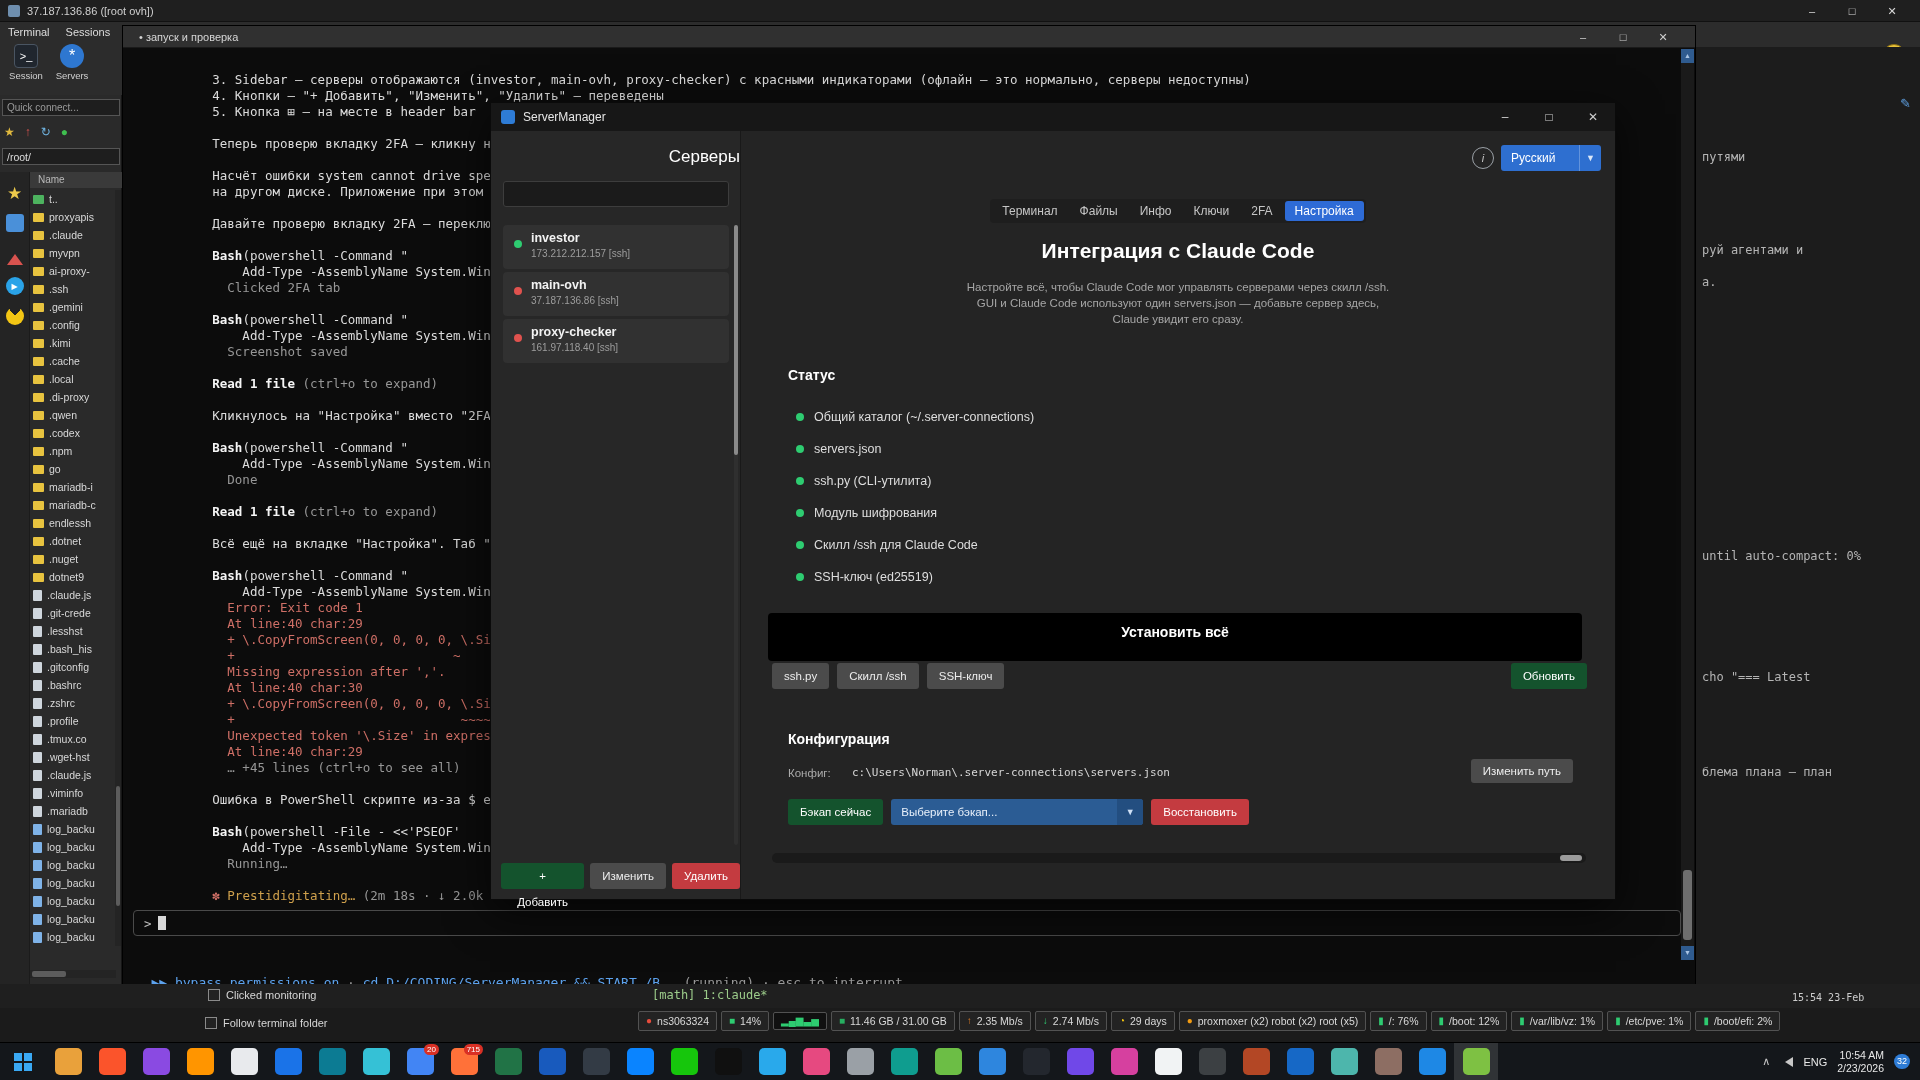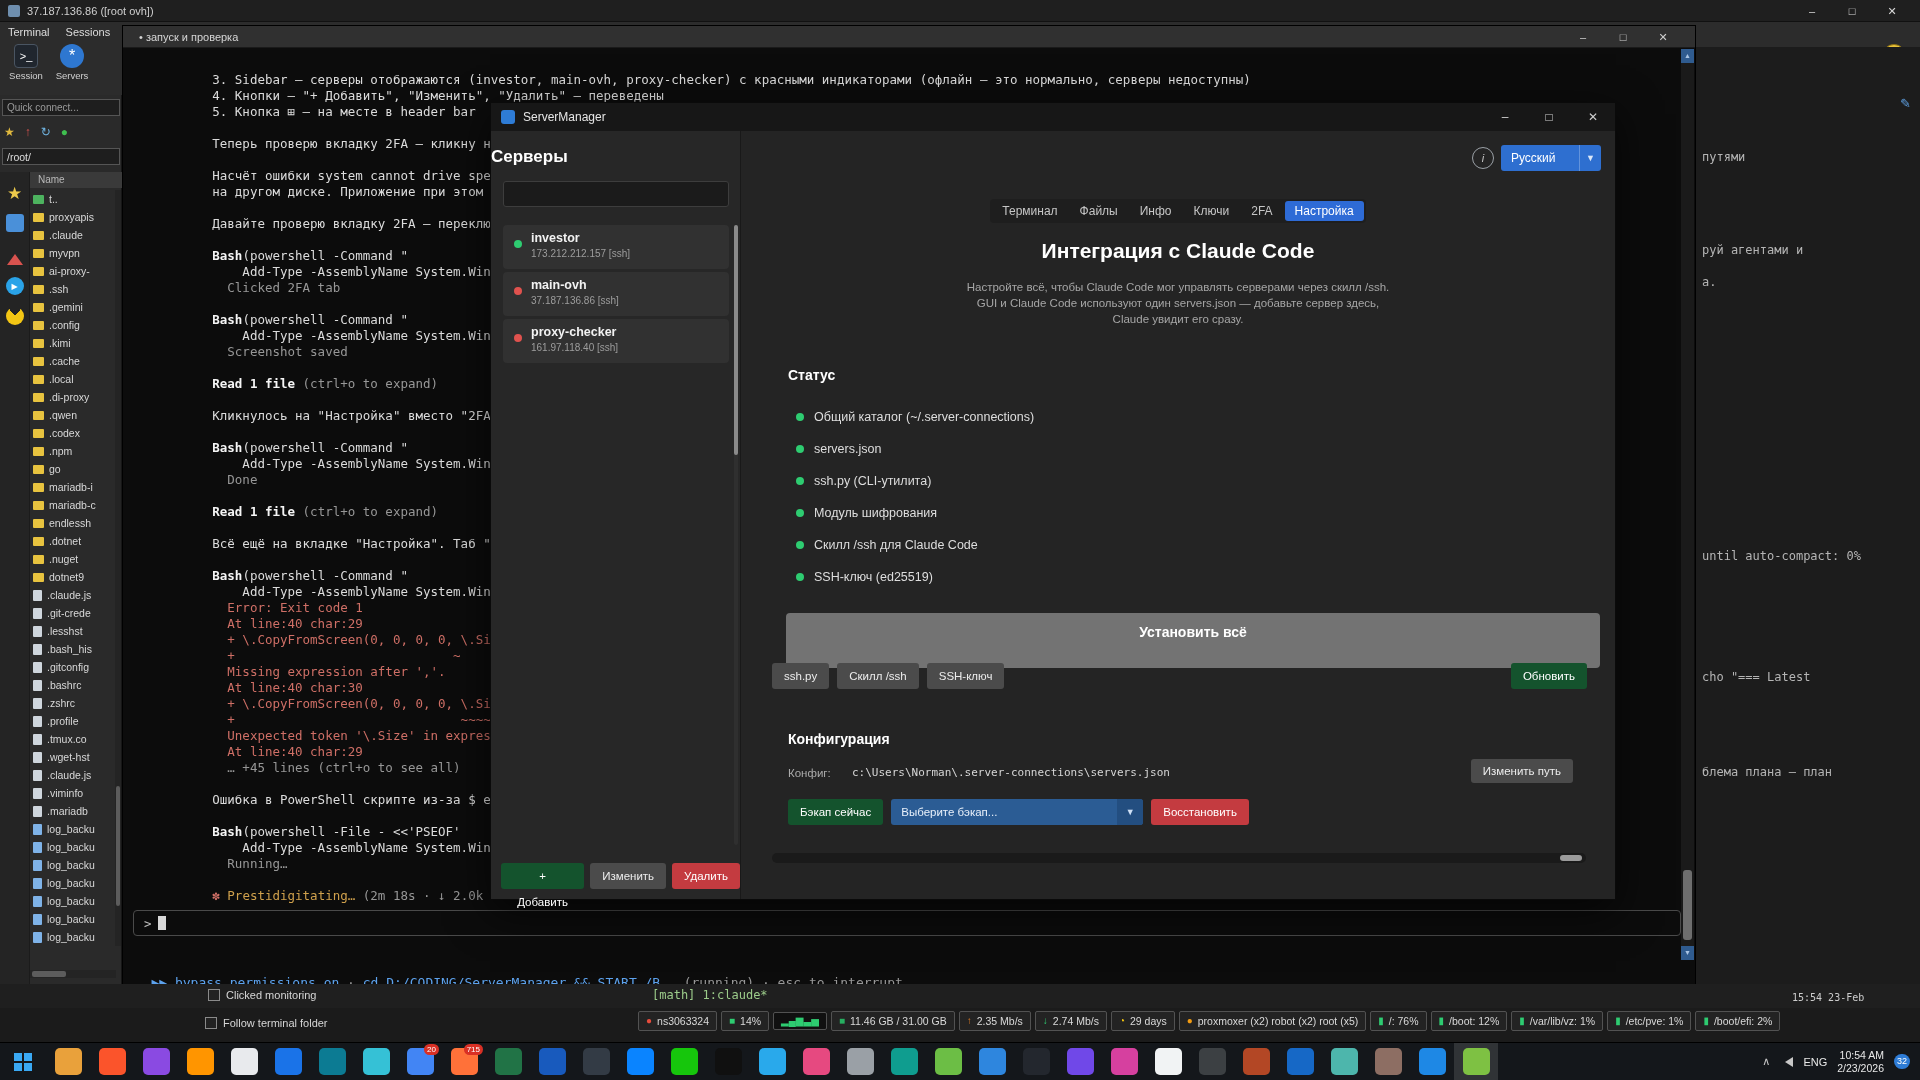--- a/index.html
+++ b/index.html
@@ -78,21 +78,21 @@
   .term-status span{font-family:"DejaVu Sans Mono","DejaVu Sans",monospace}
 
   
   .sm-win{left:490px;top:102px;width:1126px;height:798px;background:#242424;border:1px solid #0a0a0a;box-shadow:0 12px 40px rgba(0,0,0,.65);z-index:5}
   .sm-titlebar{position:absolute;left:0;top:0;right:0;height:28px;background:#171717;display:flex;align-items:center}
   .sm-titlebar .appico{width:14px;height:14px;background:#2e7cd6;border-radius:3px;margin:0 8px 0 10px}
   .sm-titlebar .ttl{font-size:12px;color:#e6e6e6}
   .sm-controls{margin-left:auto;display:flex}
   .sm-controls span{width:44px;text-align:center;font-size:12px;color:#d0d0d0;line-height:28px}
   .sm-sidebar{position:absolute;left:0;top:28px;width:250px;bottom:0;background:#272727;border-right:1px solid #191919}
-  .sm-sb-heading{position:absolute;left:0;top:16px;width:100%;text-align:left;font-size:17px;font-weight:bold;color:#fff}
+  .sm-sb-heading{position:absolute;left:0;top:16px;width:100%;text-align:right;font-size:17px;font-weight:normal;color:#fff}
   .sm-search{position:absolute;left:12px;top:50px;width:226px;height:26px;background:#1b1b1b;border:1px solid #3d3d3d;border-radius:3px;color:#ddd;font-size:12px;padding:0 8px}
   .sm-servers{position:absolute;left:12px;top:94px;width:226px;display:flex;flex-direction:column;gap:3px}
   .srv{position:relative;height:44px;background:#313131;border-radius:4px;padding:6px 8px 0 28px}
   .srv .dot{position:absolute;left:11px;top:15px;width:8px;height:8px;border-radius:50%}
   .srv.online .dot{background:#2ecc71}
   .srv.offline .dot{background:#e0524e}
   .srv .nm{font-size:12.5px;font-weight:600;color:#f2f2f2}
   .srv .ad{font-size:10px;color:#9d9d9d;margin-top:3px}
   .sm-sb-scroll{position:absolute;right:2px;top:94px;width:4px;height:620px;background:#2f2f2f;border-radius:2px}
   .sm-sb-scroll .thumb{position:absolute;left:0;top:0;width:4px;height:230px;background:#8a8a8a;border-radius:2px}
@@ -109,21 +109,21 @@
   .sm-tab{padding:3px 10px;font-size:12px;color:#c6c6c6;border-radius:3px}
   .sm-tab.active{background:#2e6bd6;color:#fff}
   .sm-h1{position:absolute;left:0;right:0;top:108px;text-align:center;font-size:21px;font-weight:bold;color:#fff}
   .sm-desc{position:absolute;left:0;right:0;top:148px;text-align:center}
   .sm-desc div{font-size:11.5px;color:#a6a6a6;line-height:16px}
   .sm-sec{position:absolute;font-size:14px;font-weight:bold;color:#fff}
   .sm-status-list{position:absolute;left:55px;top:270px}
   .sm-status-item{display:flex;align-items:center;height:32px;gap:10px}
   .sm-status-item .dot{width:8px;height:8px;border-radius:50%;background:#2ecc71}
   .sm-status-item .tx{font-size:12.5px;color:#dedede}
-  .sm-install{position:absolute;left:45px;top:482px;width:814px;height:55px;background:#737373;border-radius:4px;color:#fff;font-size:14px;font-weight:bold;text-align:center;line-height:38px}
+  .sm-install{position:absolute;left:27px;top:482px;width:814px;height:48px;background:#000000;border-radius:4px;color:#fff;font-size:14px;font-weight:bold;text-align:center;line-height:38px}
   .sm-comp-row{position:absolute;left:31px;top:532px;right:28px;display:flex;gap:8px;align-items:flex-start}
   .sm-comp-row .spacer{flex:1}
   .sm-config-label{position:absolute;left:47px;top:636px;font-size:11.5px;color:#ababab}
   .sm-config-path{position:absolute;left:111px;top:635px;font-size:11px;color:#d6d6d6}
   .sm-change-path{position:absolute;right:42px;top:628px;height:24px;line-height:24px}
   .sm-backup-row{position:absolute;left:47px;top:668px;display:flex;gap:8px;align-items:flex-start}
   .sm-select{width:252px;height:26px;background:#2b5c94;border-radius:3px;display:flex;align-items:center}
   .sm-select .lb{flex:1;font-size:11.5px;color:#e8f0fa;padding-left:10px}
   .sm-select .chev{width:26px;text-align:center;background:#234e80;border-radius:0 3px 3px 0;color:#cfe0f5;font-size:9px;line-height:26px}
   .sm-bottom-strip{position:absolute;left:31px;top:722px;width:814px;height:10px;background:#1a1a1a;border-radius:5px}

